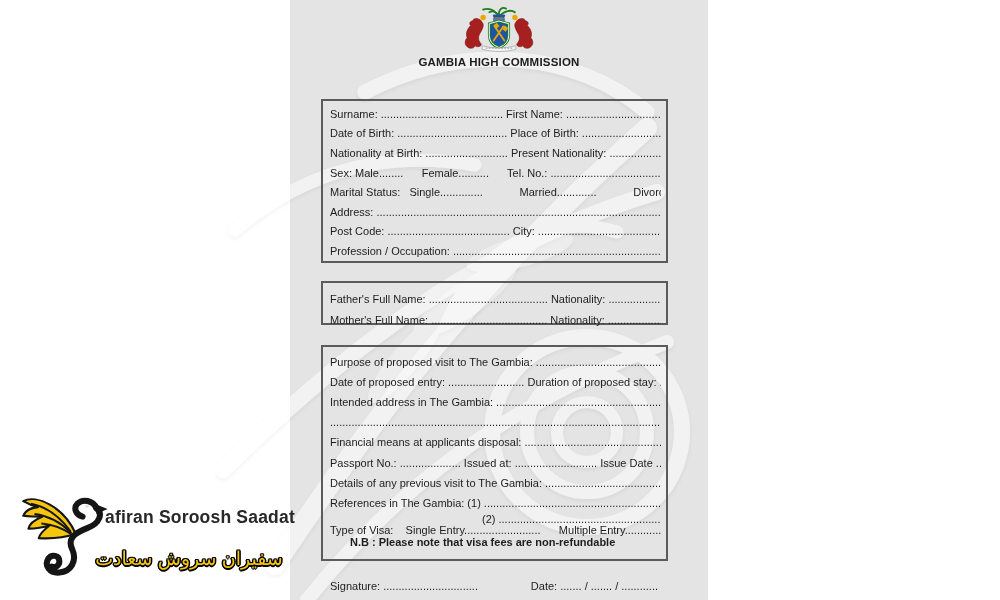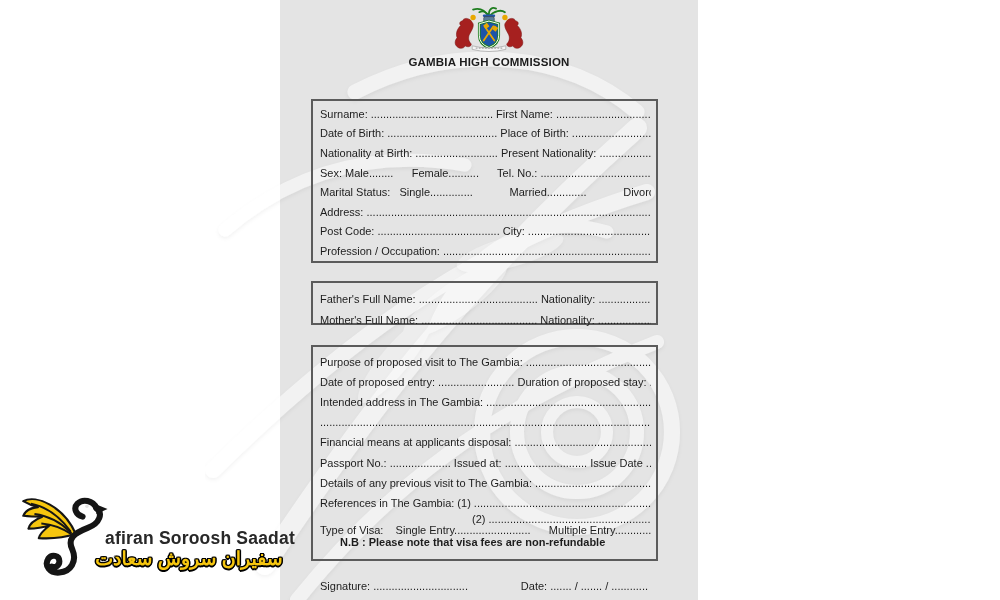--- a/index.html
+++ b/index.html
@@ -2,21 +2,21 @@
 <html><head>
 <meta charset="utf-8">
 <style>
   html,body{margin:0;padding:0;}
   body{
     width:1000px;height:600px;position:relative;overflow:hidden;
     background:#ffffff;
     font-family:"Liberation Sans", sans-serif;
   }
   .page{
-    position:absolute;left:280px;top:0;width:418px;height:600px;
+    position:absolute;left:290px;top:0;width:418px;height:600px;
     background:#e4e4e4;
   }
   
   .watermark{
     position:absolute;left:-75px;top:0;width:490px;height:600px;
     pointer-events:none;
   }
   
   .crest{
     position:absolute;top:6px;left:50%;margin-left:-43px;width:86px;height:46px;
@@ -52,28 +52,28 @@
   .footer-line{
     position:absolute;left:31px;top:580px;width:347px;
     display:flex;justify-content:space-between;
     font-size:11px;color:#1d1d1d;white-space:pre;
     padding:0 10px 0 9px;box-sizing:border-box;gap:40px;
   }
   
   .brand{position:absolute;left:20px;top:496px;width:285px;height:95px;}
   .brand svg.swan{position:absolute;left:0;top:0;width:96px;height:86px;}
   .brand-latin{
-    position:absolute;left:85px;top:32px;
+    position:absolute;left:85px;top:11px;
     font-size:17.5px;font-weight:bold;color:#282828;letter-spacing:.2px;
     white-space:nowrap;
     text-align:right;
   }
   .brand-persian{
     position:absolute;left:64px;top:51px;width:210px;
-    font-size:19px;font-weight:bold;color:#f6c60f;
+    font-size:19px;font-weight:normal;color:#f6c60f;
     direction:rtl;text-align:center;white-space:nowrap;
     text-shadow:-1.5px 0 #000,1.5px 0 #000,0 -1.5px #000,0 1.5px #000,
                 -1px -1px #000,1px -1px #000,-1px 1px #000,1px 1px #000;
   }
 </style>
 </head>
 <body>
 
 <div class="page">
 

